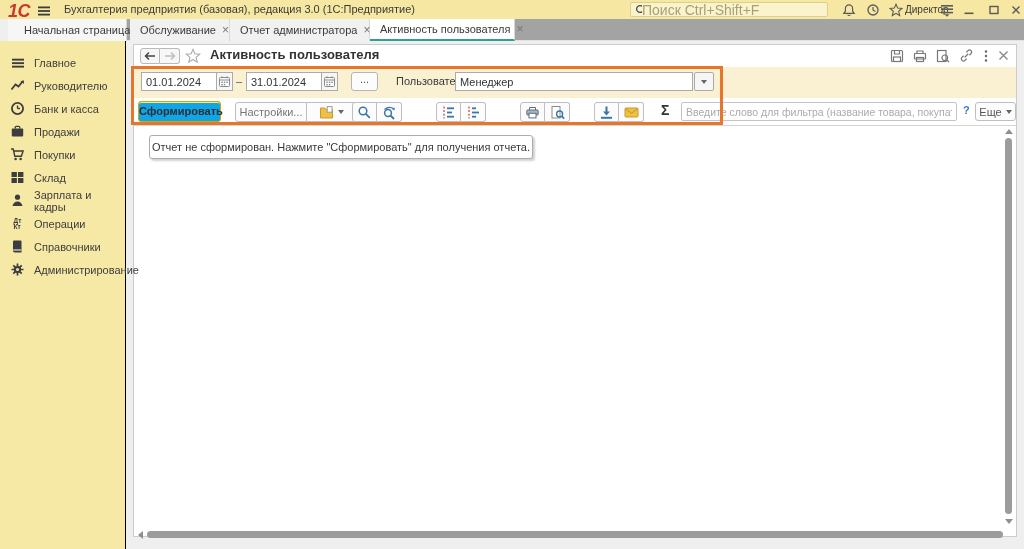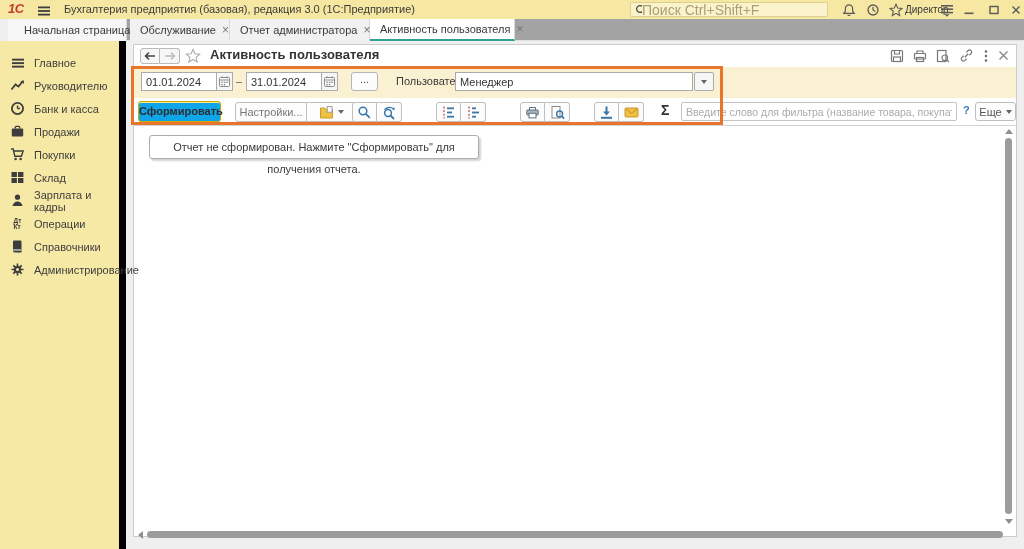--- a/index.html
+++ b/index.html
@@ -5,39 +5,39 @@
   * { margin:0; padding:0; box-sizing:border-box; }
   html,body { width:1024px; height:549px; overflow:hidden; }
   body {
     font-family:"Liberation Sans", sans-serif;
     font-size:11px; color:#3d3d3d; background:#EFEFEF; position:relative;
   }
   svg { display:block; }
 
   
   .titlebar { position:absolute; left:0; top:0; width:1024px; height:19px; background:#F6E8A2; z-index:20; }
-  .tb-logo { position:absolute; left:8px; top:1px; font-size:13px; font-weight:bold; font-style:italic; color:#C8392F; letter-spacing:-0.5px; }
+  .tb-logo { position:absolute; left:8px; top:1px; font-size:18px; font-weight:bold; font-style:italic; color:#C8392F; letter-spacing:-0.5px; }
   .tb-burger { position:absolute; left:37px; top:4px; }
   .tb-title { position:absolute; left:64px; top:3px; color:#3a3a3a; white-space:nowrap; }
   .tb-search { position:absolute; left:630px; top:2px; width:198px; height:15px; background:#FBF3CB; border:1px solid #DECF8E; border-radius:2px; display:flex; align-items:center; padding:0 4px; }
   .tb-search input { flex:1; border:none; outline:none; background:transparent; font:inherit; font-size:14px; color:#6b6b6b; }
   .tb-search input::placeholder { color:#A89F75; }
   .tb-ico { position:absolute; top:3px; cursor:default; }
   .tb-user { position:absolute; left:905px; top:4px; font-size:10px; color:#3a3a3a; }
   .wc { position:absolute; top:4px; }
 
   
   .tabbar { position:absolute; left:8px; top:19px; width:1024px; height:22px; background:#a3a3a3; border-bottom:1px solid #E2E2E2; z-index:19; }
   .tab { position:absolute; top:0; height:22px; display:flex; align-items:center; gap:6px; padding:0 10px; background:#F1F1F1; border-right:1px solid #D8D8D8; color:#3a3a3a; white-space:nowrap; cursor:default; }
   .tab .x { color:#777; font-size:12px; line-height:10px; }
   .tab.active { background:#FFFFFF; border-bottom:2px solid #2FA092; }
   .tab.first { background:#F6F6F6; border-left:none; }
 
   
-  .sidebar { position:absolute; left:0; top:41px; width:126px; height:508px; background:#F6E9A6; border-right:7px solid #000000; padding-top:10px; z-index:10; }
+  .sidebar { position:absolute; left:0; top:41px; width:126px; height:508px; background:#F6E9A6; border-right:1px solid #000000; padding-top:10px; z-index:10; }
   .side-item { height:23px; display:flex; align-items:center; padding-left:10px; gap:9px; cursor:default; }
   .side-item .ic { width:15px; height:15px; display:flex; align-items:center; justify-content:center; flex:none; }
   .dtkt { font-size:6.5px; line-height:6px; font-weight:bold; color:#3d3d3d; text-align:left; }
 
   
   .panel { position:absolute; left:133px; top:44px; width:884px; height:493px; background:#fff; border:1px solid #CCCCCC; z-index:5; }
 
   .navrow { position:absolute; left:0; top:0; width:100%; height:22px; }
   .navbtns { position:absolute; left:6px; top:3px; display:flex; }
   .navbtn { width:20px; height:16px; background:#F7F7F7; border:1px solid #B9B9B9; display:flex; align-items:center; justify-content:center; }
@@ -74,21 +74,21 @@
   .g-search { left:218px; } .g-expand { left:302px; } .g-print { left:386px; } .g-dl { left:460px; }
   .ibtn { width:25px; }
   .sigma { position:absolute; left:527px; top:4px; font-size:14px; font-weight:bold; color:#333; }
   .filter-input { position:absolute; left:547px; top:4px; width:276px; height:19px; border-radius:2px; border:1px solid #C4C4C4; font-size:10.5px; }
   .filter-input::placeholder { color:#ABABAB; }
   .help { position:absolute; left:829px; top:6px; color:#3B7BBF; font-weight:bold; cursor:default; }
   .more-btn { position:absolute; left:841px; top:4px; width:41px; height:19px; background:#FCFCFC; border:1px solid #BFBFBF; border-radius:3px; display:flex; align-items:center; justify-content:center; gap:4px; color:#555; cursor:default; }
 
   
   .report-area { position:absolute; left:0; top:80px; width:100%; height:411px; background:#fff; border-top:1px solid #D4D4D4; }
-  .msgbox { position:absolute; left:15px; top:9px; width:330px; height:24px; background:#fff; border:1px solid #ADADAD; border-radius:3px; box-shadow:2px 2px 2px rgba(0,0,0,0.18); text-align:center; line-height:22px; color:#3a3a3a; }
+  .msgbox { position:absolute; left:15px; top:9px; width:384px; height:24px; background:#fff; border:1px solid #ADADAD; border-radius:3px; box-shadow:2px 2px 2px rgba(0,0,0,0.18); text-align:center; line-height:22px; color:#3a3a3a; }
 
   
   .vthumb { position:absolute; left:871px; top:93px; width:7px; height:376px; background:#9C9C9C; border-radius:4px; }
   .hthumb { position:absolute; left:13px; top:486px; width:856px; height:7px; background:#9C9C9C; border-radius:4px; }
   .tri-up    { position:absolute; left:871px; top:84px;  width:0; height:0; border-left:4px solid transparent; border-right:4px solid transparent; border-bottom:5px solid #8f8f8f; }
   .tri-down  { position:absolute; left:871px; top:474px; width:0; height:0; border-left:4px solid transparent; border-right:4px solid transparent; border-top:5px solid #8f8f8f; }
   .tri-left  { position:absolute; left:4px;  top:486px; width:0; height:0; border-top:4px solid transparent; border-bottom:4px solid transparent; border-right:5px solid #8f8f8f; }
 
   
   .hl { position:absolute; left:-3px; top:21px; width:592px; height:59px; border:3px solid #E8752C; pointer-events:none; z-index:30; }

